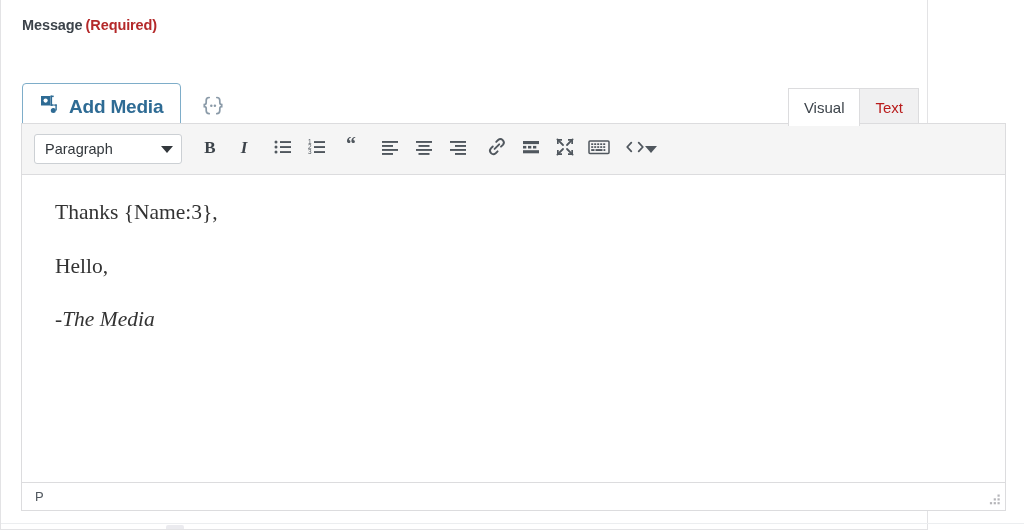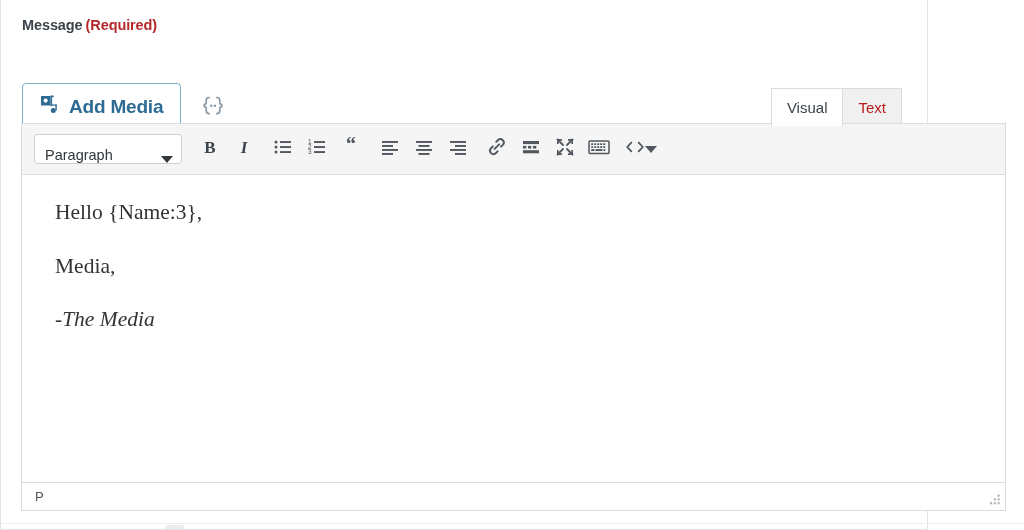--- a/index.html
+++ b/index.html
@@ -77,21 +77,21 @@
     width: 34px;
     height: 46px;
     vertical-align: middle;
     margin-left: 10px;
     cursor: pointer;
   }
 
   
   .tabs {
     position: absolute;
-    right: 25px;
+    right: 8px;
     top: 85px;
     display: flex;
     align-items: flex-end;
     height: 40px;
     text-align: right;
   }
   .tab {
     box-sizing: border-box;
     height: 38px;
     padding: 0 15px;
@@ -136,21 +136,21 @@
   }
 
   .fmt-select {
     box-sizing: border-box;
     width: 148px;
     height: 30px;
     background: #ffffff;
     border: 1px solid #ccd0d4;
     border-radius: 3px;
     display: flex;
-    align-items: flex-end;
+    align-items: center;
     justify-content: space-between;
     padding: 0 8px 0 10px;
     font-size: 14.5px;
     color: #32373c;
     margin-right: 11px;
     cursor: pointer;
   }
   .caret {
     width: 0; height: 0;
     border-left: 6px solid transparent;
@@ -458,22 +458,22 @@
               <path d="M14.7 4.6L18.8 9l-4.1 4.4"></path>
             </g>
           </svg>
         </span>
       </div>
 
       <div class="tb-caret"></div>
     </div>
 
     <div class="content">
-      <p>Hello {Name:3},</p>
-      <p>Media,</p>
+      <p>Thanks {Name:3},</p>
+      <p>Hello,</p>
       <p class="sig">-The Media</p>
     </div>
 
     <div class="statusbar">
       <span class="path">P</span>
       <span class="resize-grip">
         <svg width="14" height="14" viewBox="0 0 14 14">
           <g fill="#b5b5b9">
             <rect x="10.5" y="1.5" width="2.2" height="2.2"></rect>
             <rect x="10.5" y="5.3" width="2.2" height="2.2"></rect>

